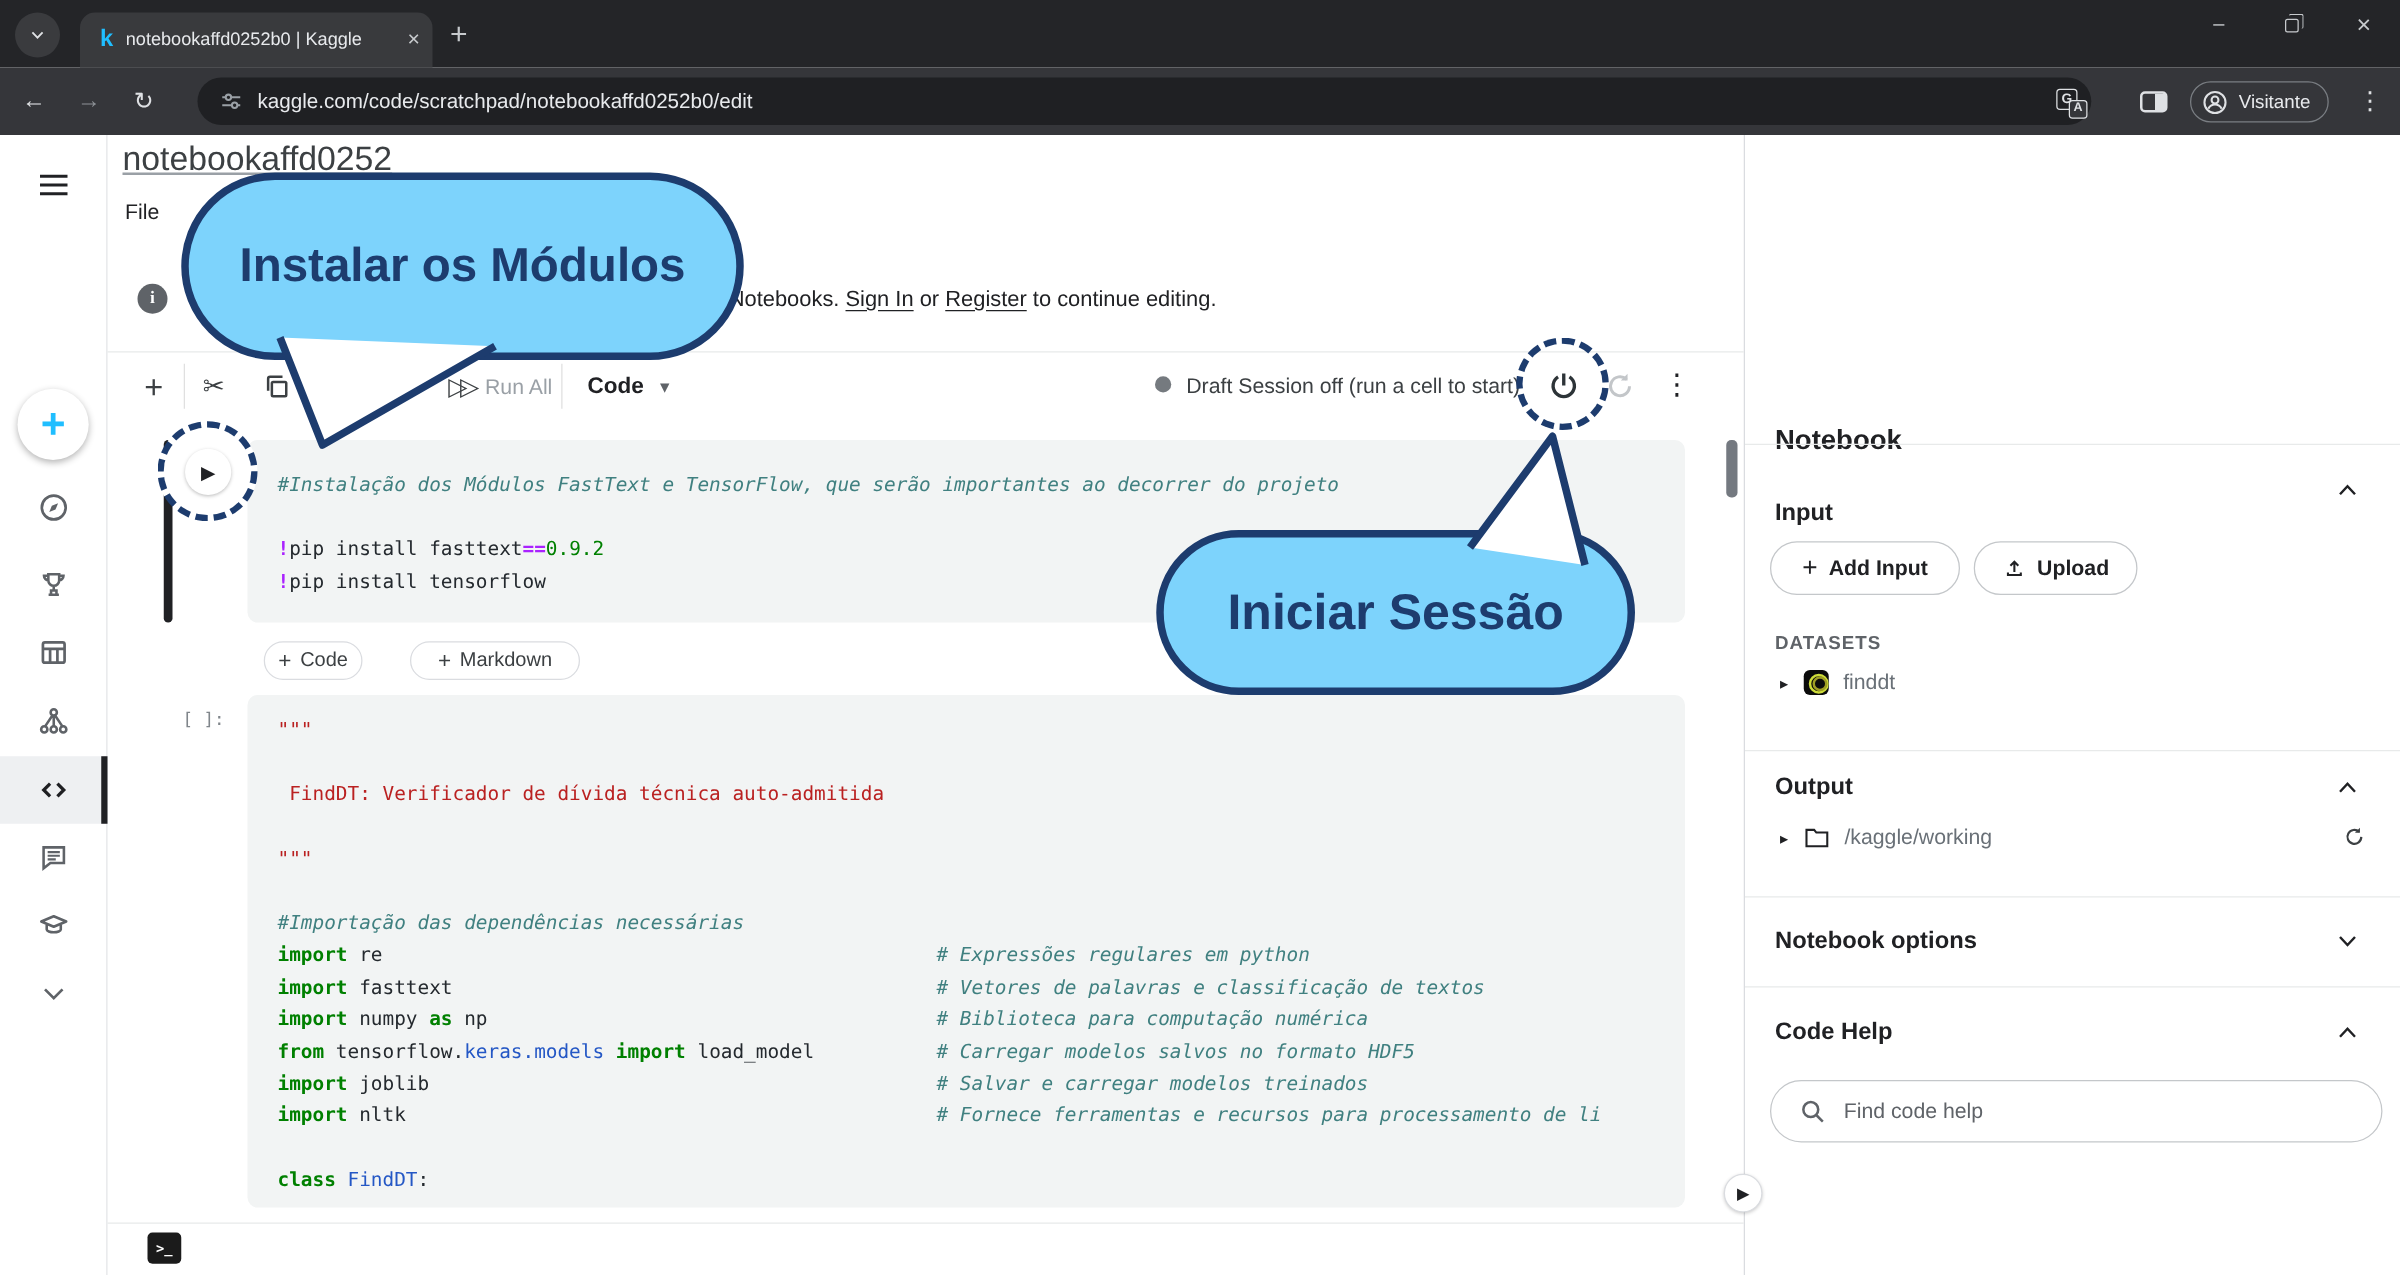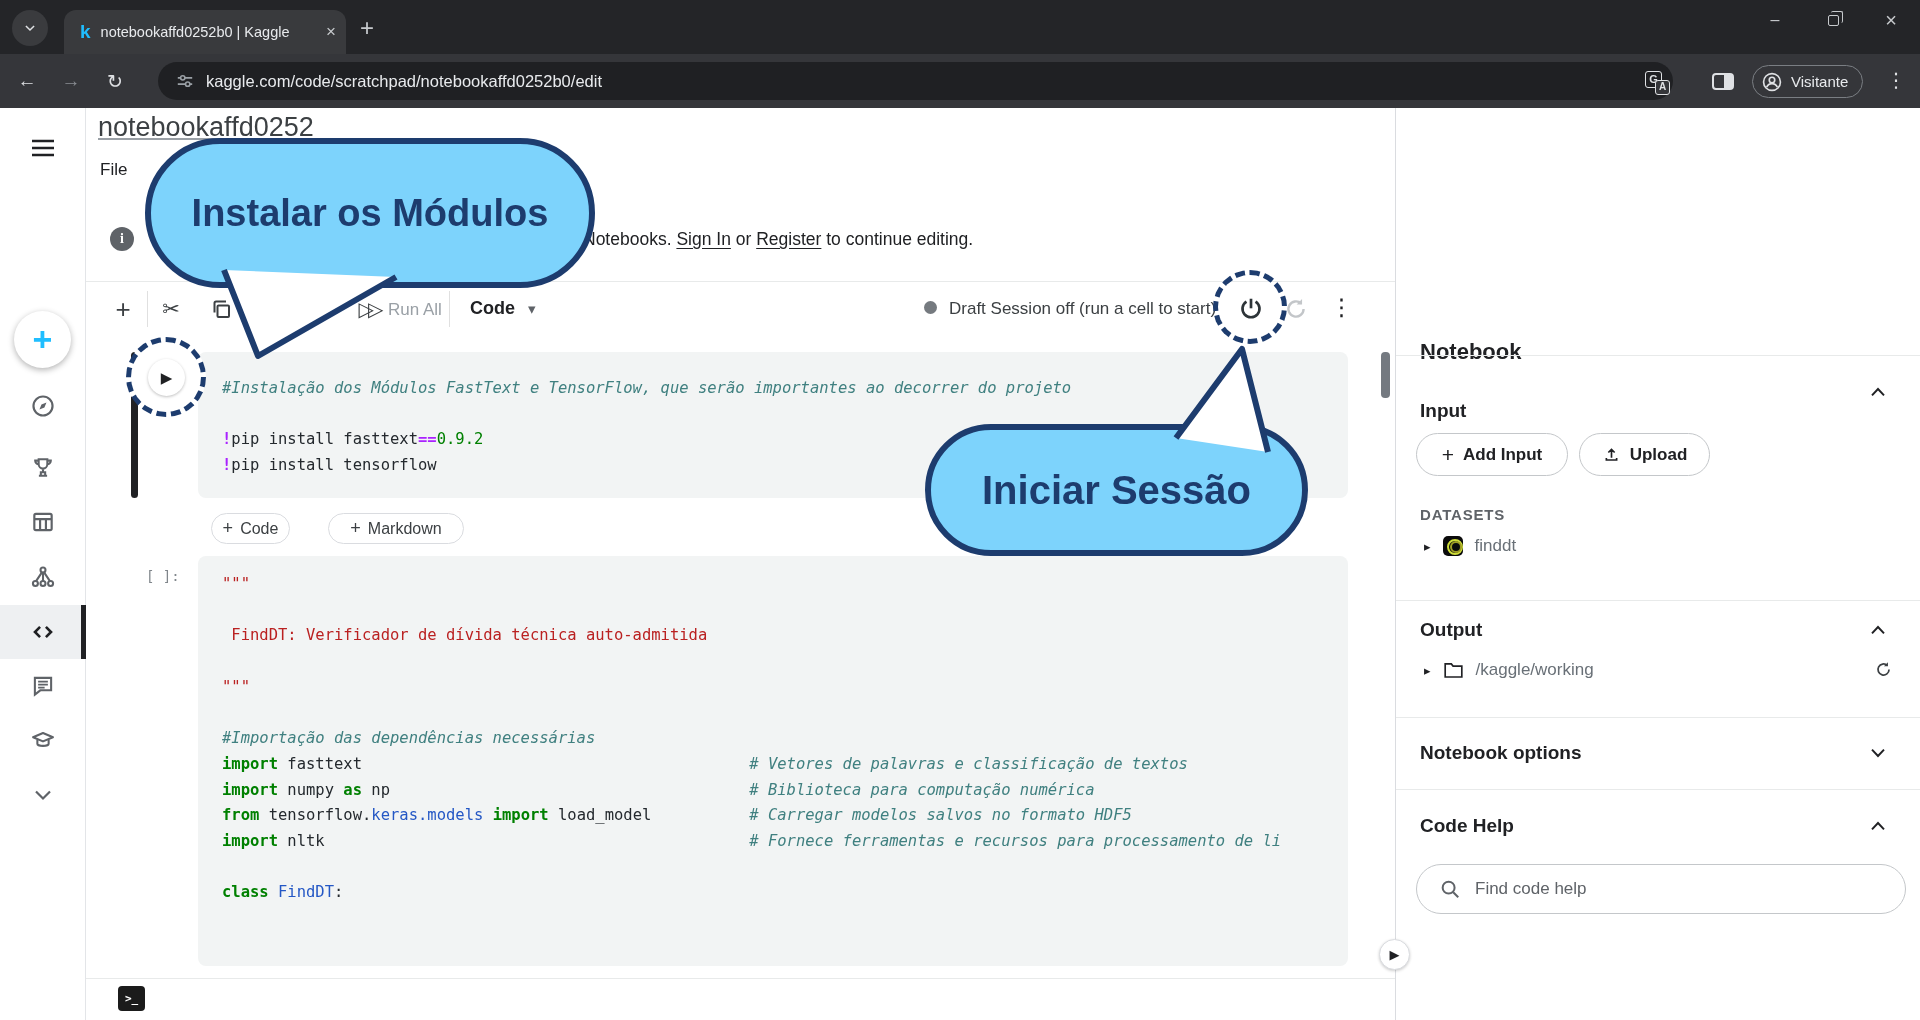--- a/index.html
+++ b/index.html
@@ -310,23 +310,25 @@
   <div class="prompt2">[ ]:</div>
   <div class="cell" style="top:556px; height:410px;">
     <div class="cellpad" style="padding-top:16px;">
         <div class="code-line"><span class="code-seg"><span class="tok-str">"""</span></span></div>
         <div class="code-line"><span class="code-seg">&nbsp;</span></div>
         <div class="code-line"><span class="code-seg"><span class="tok-str"> FindDT: Verificador de dívida técnica auto-admitida</span></span></div>
         <div class="code-line"><span class="code-seg">&nbsp;</span></div>
         <div class="code-line"><span class="code-seg"><span class="tok-str">"""</span></span></div>
         <div class="code-line"><span class="code-seg">&nbsp;</span></div>
         <div class="code-line"><span class="code-seg"><span class="tok-cm">#Importação das dependências necessárias</span></span></div>
+        <div class="code-line"><span class="code-seg has-cm"><span class="tok-kw">import</span><span class="tok-pl"> re</span></span><span class="tok-cm"># Expressões regulares em python</span></div>
         <div class="code-line"><span class="code-seg has-cm"><span class="tok-kw">import</span><span class="tok-pl"> fasttext</span></span><span class="tok-cm"># Vetores de palavras e classificação de textos</span></div>
         <div class="code-line"><span class="code-seg has-cm"><span class="tok-kw">import</span><span class="tok-pl"> numpy </span><span class="tok-kw">as</span><span class="tok-pl"> np</span></span><span class="tok-cm"># Biblioteca para computação numérica</span></div>
         <div class="code-line"><span class="code-seg has-cm"><span class="tok-kw">from</span><span class="tok-pl"> tensorflow.</span><span class="tok-bl">keras.models</span><span class="tok-pl"> </span><span class="tok-kw">import</span><span class="tok-pl"> load_model</span></span><span class="tok-cm"># Carregar modelos salvos no formato HDF5</span></div>
+        <div class="code-line"><span class="code-seg has-cm"><span class="tok-kw">import</span><span class="tok-pl"> joblib</span></span><span class="tok-cm"># Salvar e carregar modelos treinados</span></div>
         <div class="code-line"><span class="code-seg has-cm"><span class="tok-kw">import</span><span class="tok-pl"> nltk</span></span><span class="tok-cm"># Fornece ferramentas e recursos para processamento de li</span></div>
         <div class="code-line"><span class="code-seg">&nbsp;</span></div>
         <div class="code-line"><span class="code-seg"><span class="tok-kw">class</span><span class="tok-pl"> </span><span class="tok-bl">FindDT</span><span class="tok-pl">:</span></span></div>
       </div>
   </div>
 
   <div class="scrollthumb"></div>
 
   <div class="hdiv" style="left:86px; top:978px; width:1309px;"></div>
   <div class="termic">&gt;_</div>

